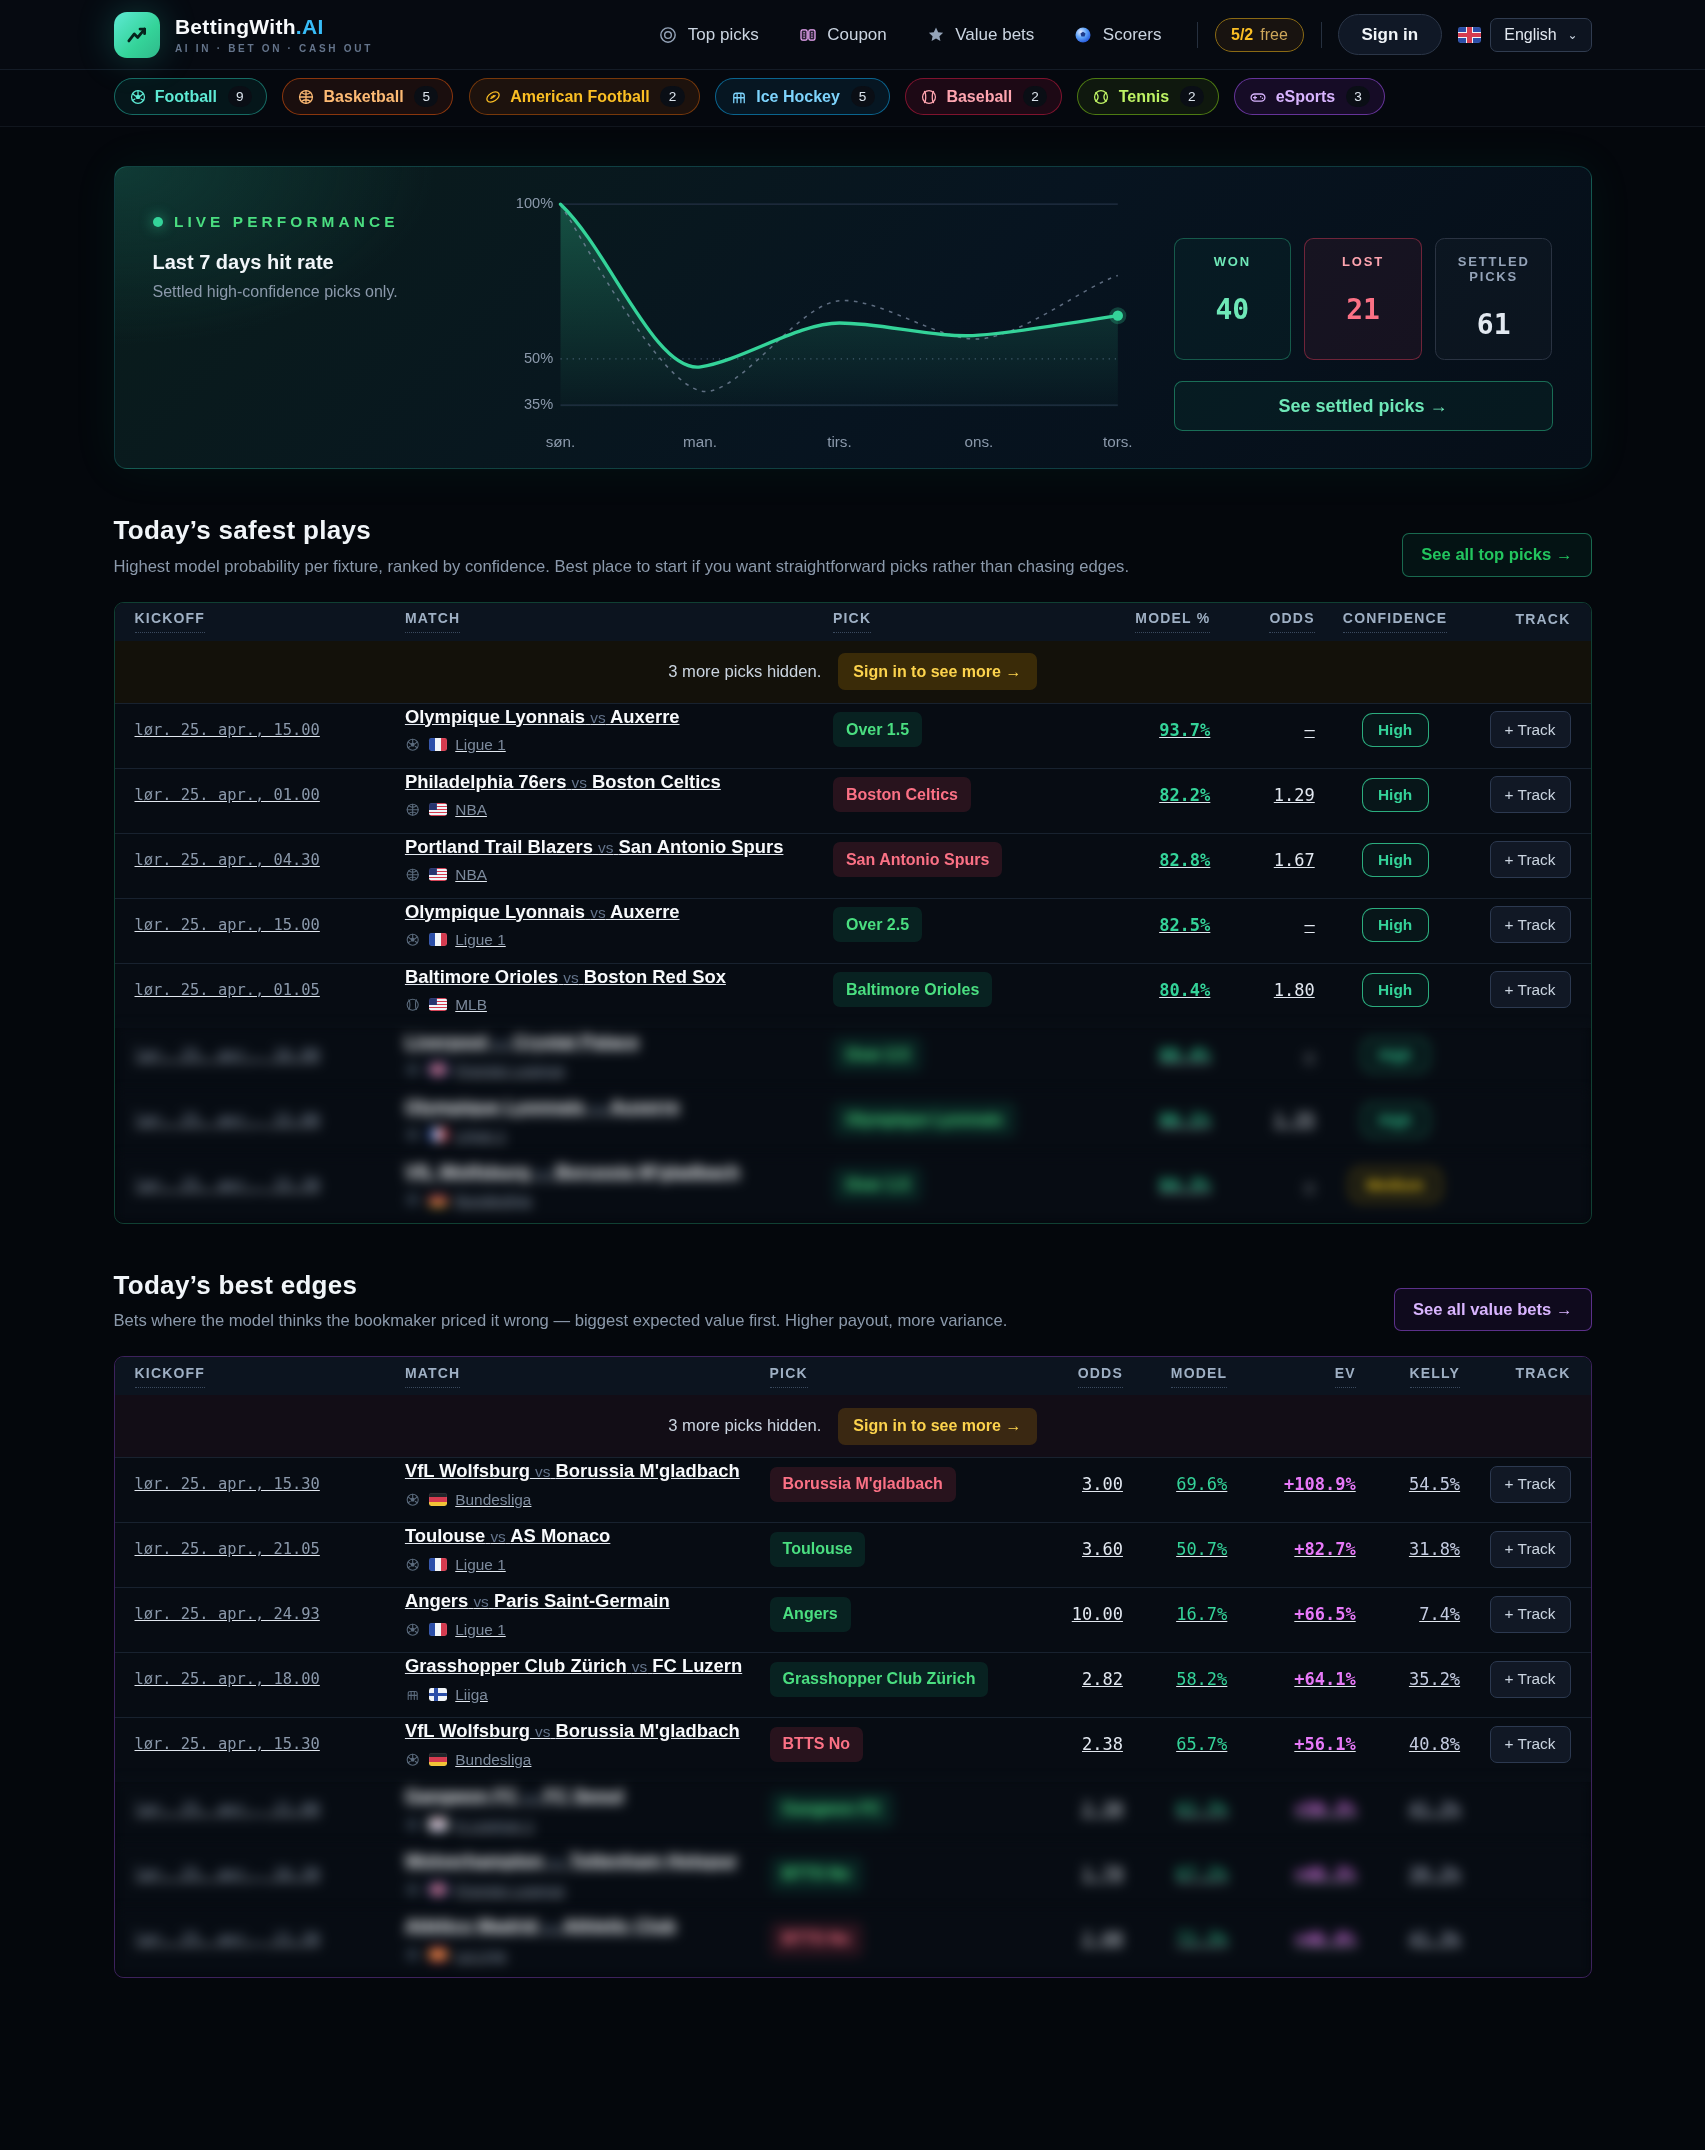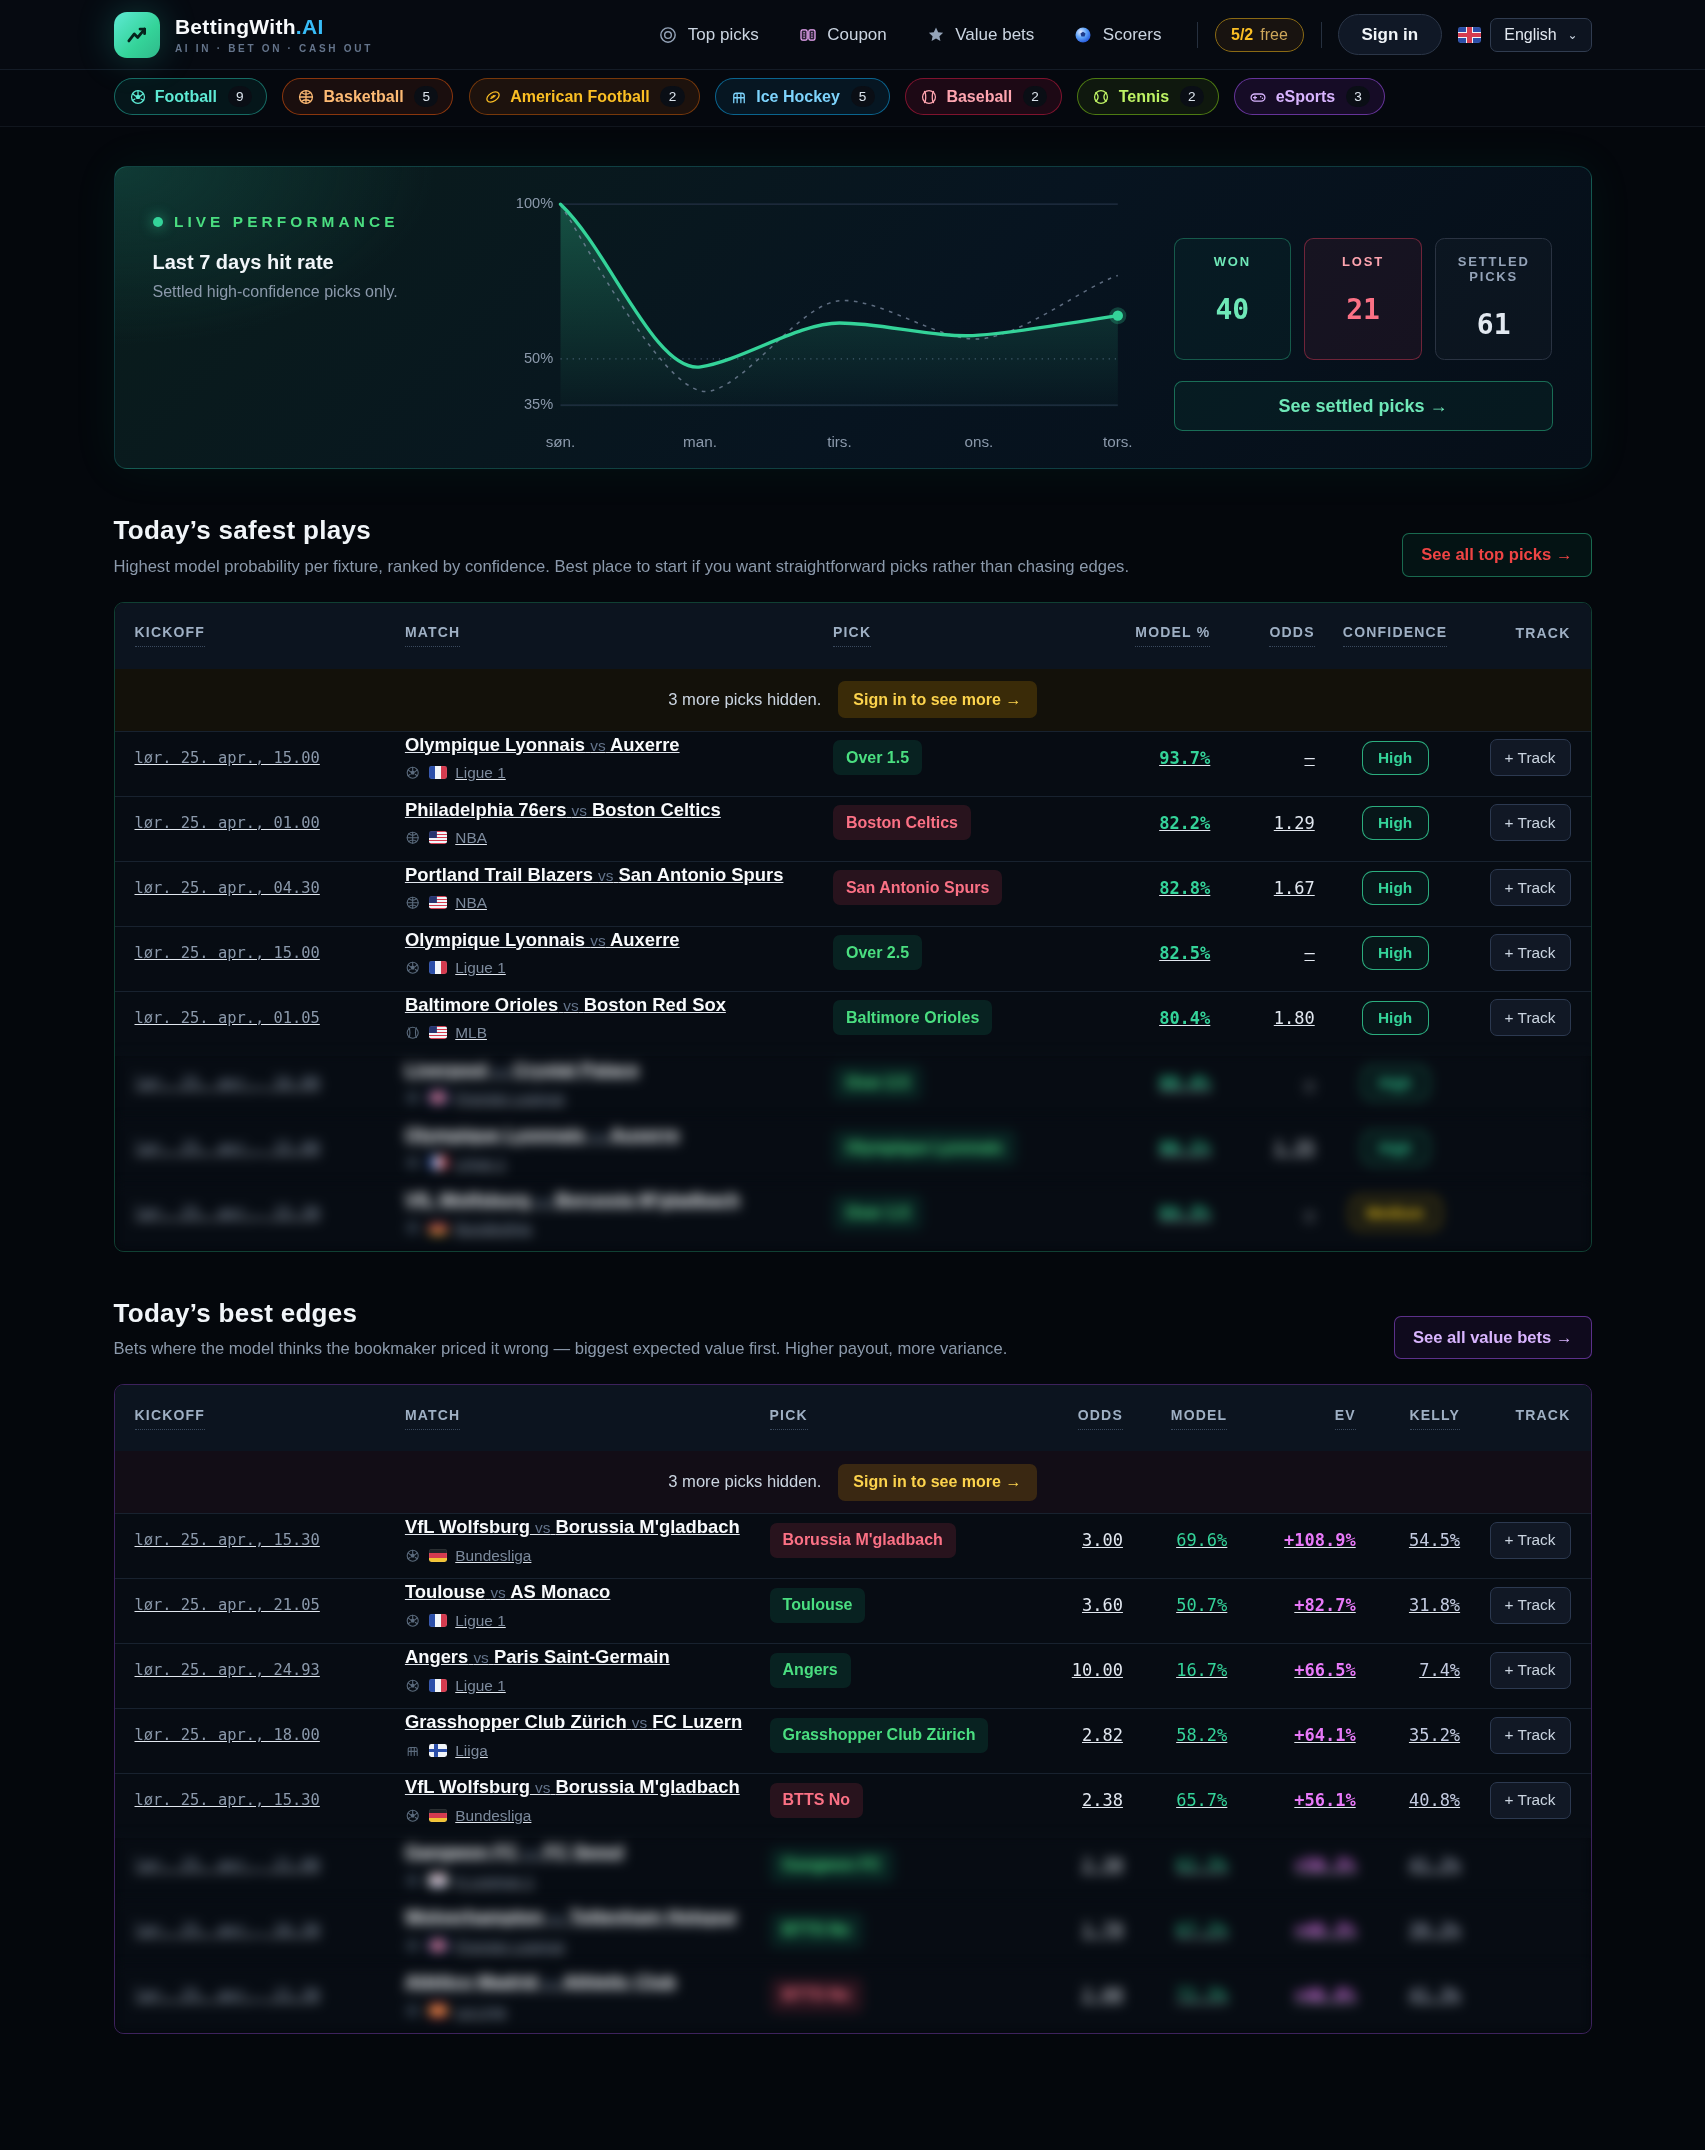--- a/index.html
+++ b/index.html
@@ -111,32 +111,32 @@
   }
 
   
   .section-head { display:flex; align-items:flex-end; margin-top:46px; }
   .section-head h2 { font-size:26px; font-weight:700; color:#f1f5f9; letter-spacing:0.3px; }
   .section-sub { margin-top:10.7px; font-size:16.6px; color:#8b99ab; }
   .section-cta {
     margin-left:auto; border-radius:7px; padding:10.7px 18px; font-size:16.6px; font-weight:600;
     cursor:pointer; font-family:inherit; white-space:nowrap;
   }
-  .cta-green { border:1.2px solid rgba(52,211,153,.45); background:rgba(16,185,129,.07); color:#ef4444; }
+  .cta-green { border:1.2px solid rgba(52,211,153,.45); background:rgba(16,185,129,.07); color:#22c55e; }
   .cta-purple { border:1.2px solid rgba(168,85,247,.5); background:rgba(88,28,135,.14); color:#d8b4fe; }
 
   
   .ptable { margin-top:25px; border-radius:9.5px; overflow:hidden; }
   .ptable--safest { border:1.2px solid rgba(52,211,153,.28); }
   .ptable--edges { border:1.2px solid rgba(168,85,247,.35); }
   .thead { background:#0c141f; }
   .trow, .thead-row { display:grid; align-items:center; column-gap:15.4px; padding:0 20px; }
   .t1 { grid-template-columns:255px 1fr 255px 107px 89px 130px 95px; }
   .t2 { grid-template-columns:255px 1fr 249px 89px 89px 113px 89px 95px; }
-  .thead-row { height:66px; }
+  .thead-row { height:38px; }
   .th { font-size:14px; font-weight:700; letter-spacing:1.2px; color:#9fb0c4; }
   .th span { display:inline-block; border-bottom:1.8px dotted #3b4a5e; padding-bottom:6px; }
   .th.no-underline span { border-bottom:none; }
   .th-right { text-align:right; } .th-center { text-align:center; }
 
   .hidden-row { display:flex; align-items:center; justify-content:center; gap:16.6px; height:62px; }
   .hidden-row--gold { background:#13110a; }
   .hidden-row--purple { background:#120d16; }
   .hidden-note { font-size:16.6px; color:#cbd5e1; }
   .hidden-cta {

